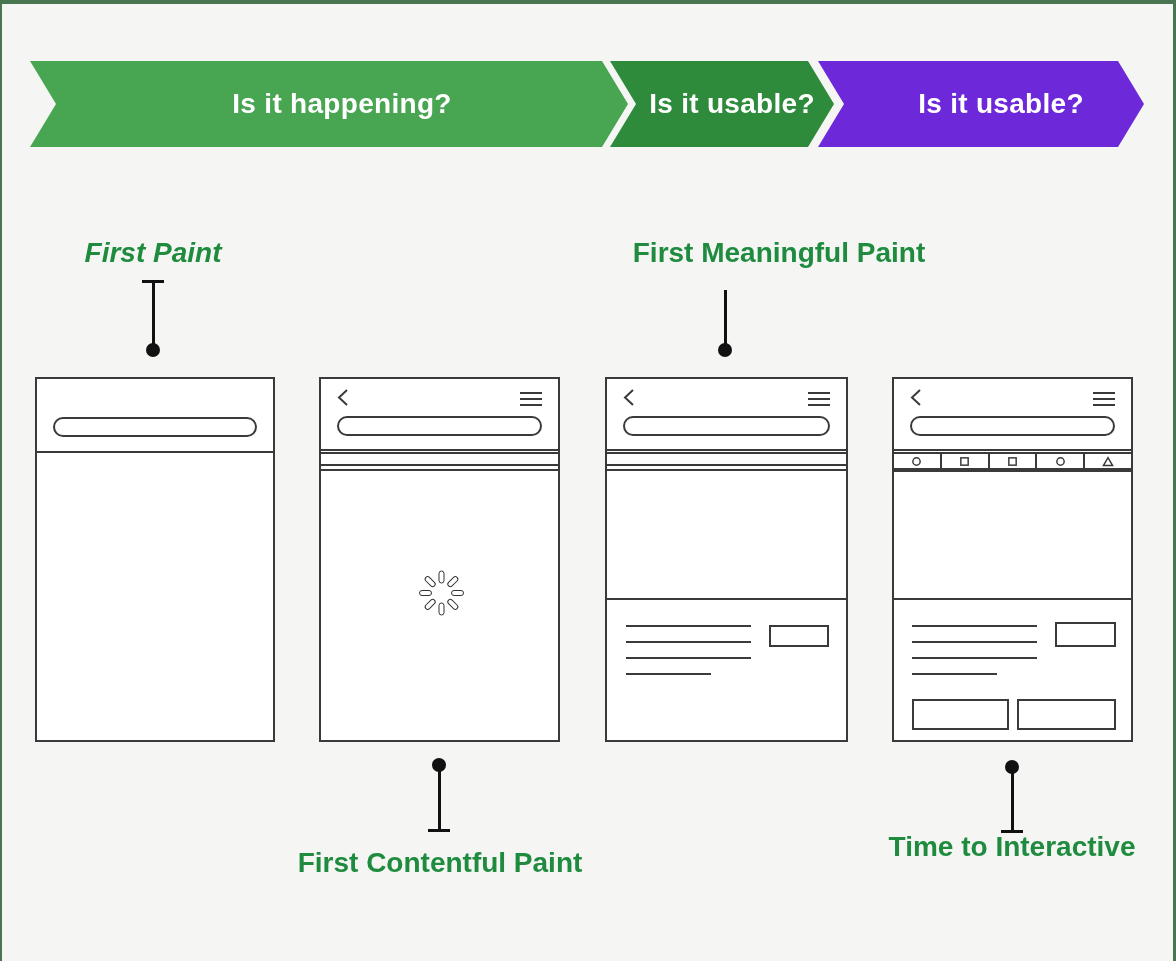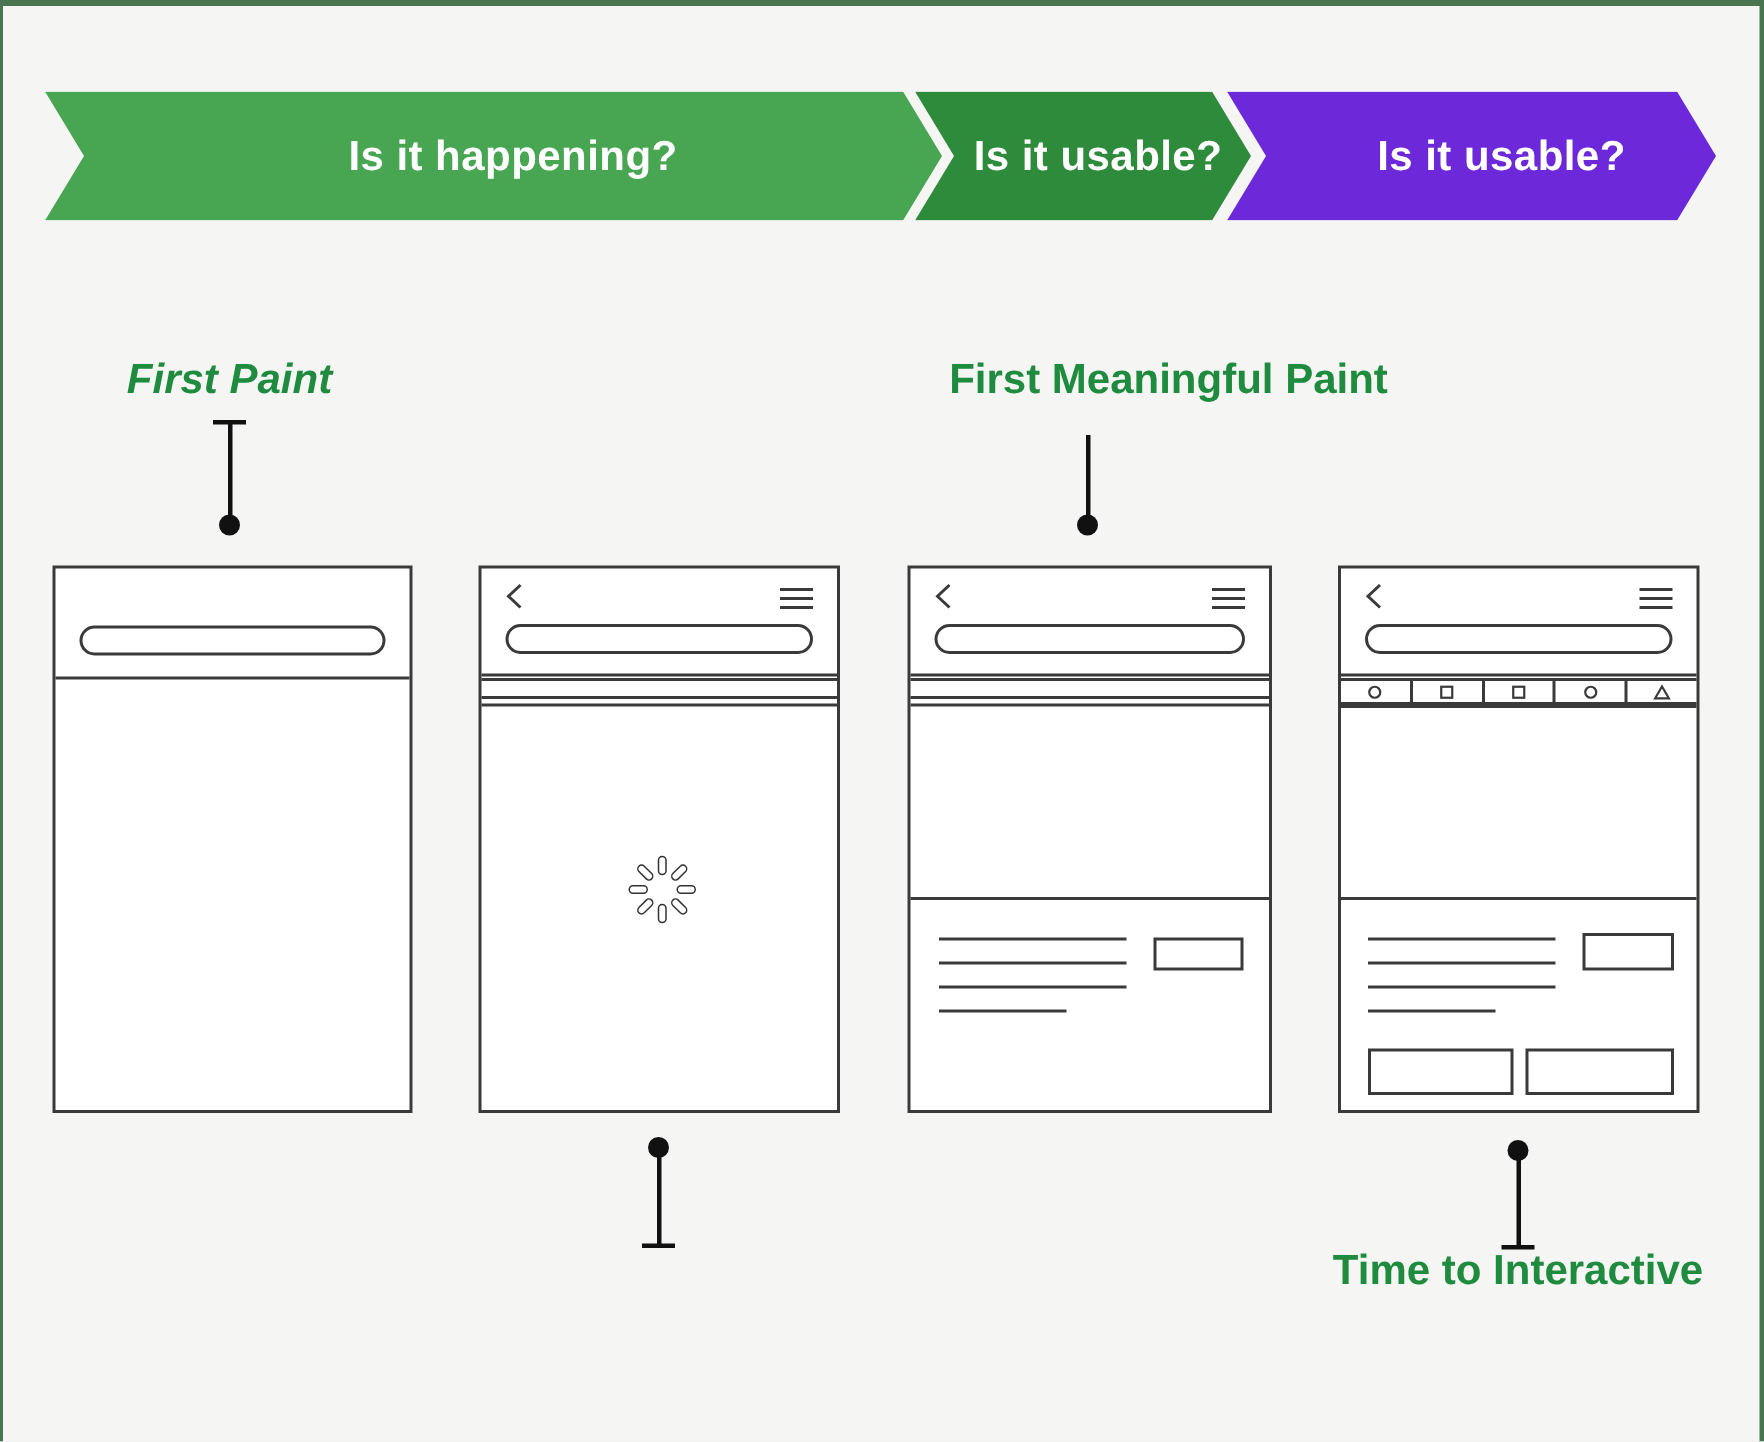--- a/index.html
+++ b/index.html
@@ -63,20 +63,21 @@
   </div>
   <div class="seg seg-2 chev">
     <span>Is it usable?</span>
   </div>
   <div class="seg seg-3 chev">
     <span>Is it usable?</span>
   </div>
 
   <div class="metric-label" style="left:151px;top:233px;font-style:italic;">First Paint</div>
   <div class="metric-label" style="left:745px;top:233px;margin-left:32px;">First Meaningful Paint</div>
+  <div class="metric-label" style="left:438px;top:843px;">First Contentful Paint</div>
   <div class="metric-label" style="left:1010px;top:827px;">Time to Interactive</div>
 
   <div>
     <div class="ccap" style="left:140px;top:276px;"></div>
     <div class="cline" style="left:150px;top:277px;height:66px;"></div>
     <div class="cdot" style="left:144px;top:339px;"></div>
   </div>
   <div>
     <div class="cline" style="left:722px;top:286px;height:57px;"></div>
     <div class="cdot" style="left:716px;top:339px;"></div>

